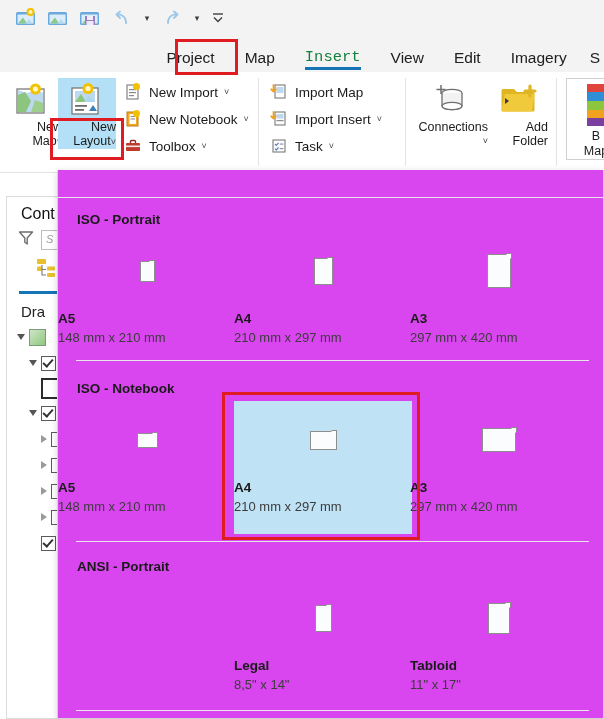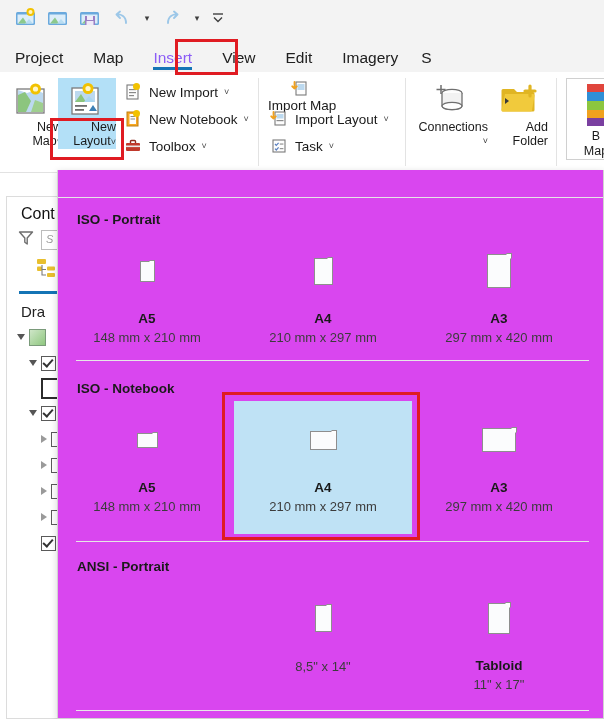--- a/index.html
+++ b/index.html
@@ -42,30 +42,31 @@
   }
 
   
   .tabstrip {
     position: absolute;
     left: 0; top: 36px;
     width: 604px; height: 36px;
     background: #f3f3f3;
     display: flex;
     align-items: flex-end;
+    justify-content: flex-end;
   }
   .tab {
     position: relative;
     padding: 0 15px 7px 15px;
     font-size: 15.5px;
     color: #202020;
     line-height: 1;
     white-space: nowrap;
   }
-  .tab.active { color: #8b5cf6; }
+  .tab.active { color: #15803d; font-family: Liberation Mono, monospace; }
   .tab .tab-underline {
     position: absolute;
     left: 15px; right: 15px; bottom: 2px;
     height: 3px;
     background: #1474b5;
   }
 
   
   .ribbon {
     position: absolute;
@@ -245,21 +246,21 @@
   }
   .gal-sep {
     position: absolute;
     left: 18px; right: 14px;
     height: 1px;
     background: #e6e6e6;
   }
   .gal-item {
     position: absolute;
     width: 178px;
-    text-align: center;
+    text-align: left;
   }
   .gal-item.selected { background: #bfe2f5; }
   .gi-iconbox {
     height: 78px;
     display: flex;
     align-items: center;
     justify-content: center;
   }
   .gi-name {
     font-size: 13.5px;
@@ -472,41 +473,41 @@
         <rect x="2" y="8.5" width="14" height="1.6" fill="#e8e8e8"></rect>
         <path d="M6.5 6 V4.5 a1 1 0 0 1 1-1 h3 a1 1 0 0 1 1 1 V6" fill="none" stroke="#8e2a1f" stroke-width="1.4"></path>
       </svg>
     </span>
     <span>Toolbox</span>
     <span class="sb-caret">˅</span>
   </div>
 
   <div class="rib-sep" style="left:258px;"></div>
 
-  <div class="small-btn" style="left:268px; top:8px;flex-direction:column;">
+  <div class="small-btn" style="left:268px; top:8px;">
     <span class="sb-icon">
       <svg width="18" height="18" viewBox="0 0 18 18">
         <rect x="5" y="2" width="10" height="13" fill="#fdfdfd" stroke="#7a7a7a" stroke-width="1.1"></rect>
         <rect x="6.5" y="4" width="7" height="6" fill="#bcd9ef"></rect>
         <path d="M3.5 2 V8.5 M3.5 8.5 L1.2 6.3 M3.5 8.5 L5.8 6.3" stroke="#f0a11e" stroke-width="1.8" fill="none" stroke-linecap="round"></path>
       </svg>
     </span>
     <span>Import Map</span>
   </div>
 
   <div class="small-btn" style="left:268px; top:35px;">
     <span class="sb-icon">
       <svg width="18" height="18" viewBox="0 0 18 18">
         <rect x="5" y="2" width="10" height="13" fill="#fdfdfd" stroke="#7a7a7a" stroke-width="1.1"></rect>
         <rect x="6.5" y="4" width="7" height="4.5" fill="#bcd9ef"></rect>
         <rect x="6.5" y="10" width="7" height="1.2" fill="#8a8a8a"></rect>
         <path d="M3.5 2 V8.5 M3.5 8.5 L1.2 6.3 M3.5 8.5 L5.8 6.3" stroke="#f0a11e" stroke-width="1.8" fill="none" stroke-linecap="round"></path>
       </svg>
     </span>
-    <span>Import Layout</span>
+    <span>Import Insert</span>
     <span class="sb-caret">˅</span>
   </div>
 
   <div class="small-btn" style="left:268px; top:62px;">
     <span class="sb-icon">
       <svg width="18" height="18" viewBox="0 0 18 18">
         <rect x="3" y="3" width="12" height="12" fill="#fdfdfd" stroke="#7a7a7a" stroke-width="1.1"></rect>
         <path d="M5 7 L6.3 8.4 L8.6 5.8" stroke="#5a7fbf" stroke-width="1.2" fill="none"></path>
         <rect x="9.8" y="6.5" width="3.6" height="1.1" fill="#8a8a8a"></rect>
         <path d="M5 11.6 L6.3 13 L8.6 10.4" stroke="#5a7fbf" stroke-width="1.2" fill="none"></path>
@@ -668,20 +669,21 @@
   </div>
 
   <div class="gal-sep" style="top:371px;"></div>
 
   <div class="gal-section-title" style="top:389px;">ANSI - Portrait</div>
 
   <div class="gal-item" style="left:176px; top:409px;">
     <div class="gi-iconbox">
       <span class="pageicon" style="width: 17px; height: 27px; --fold: 6px;"></span>
     </div>
+    <div class="gi-name">Legal</div>
     <div class="gi-dims">8,5" x 14"</div>
   </div>
   <div class="gal-item" style="left:352px; top:409px;">
     <div class="gi-iconbox">
       <span class="pageicon" style="width: 22px; height: 31px; --fold: 7px;"></span>
     </div>
     <div class="gi-name">Tabloid</div>
     <div class="gi-dims">11" x 17"</div>
   </div>
 

